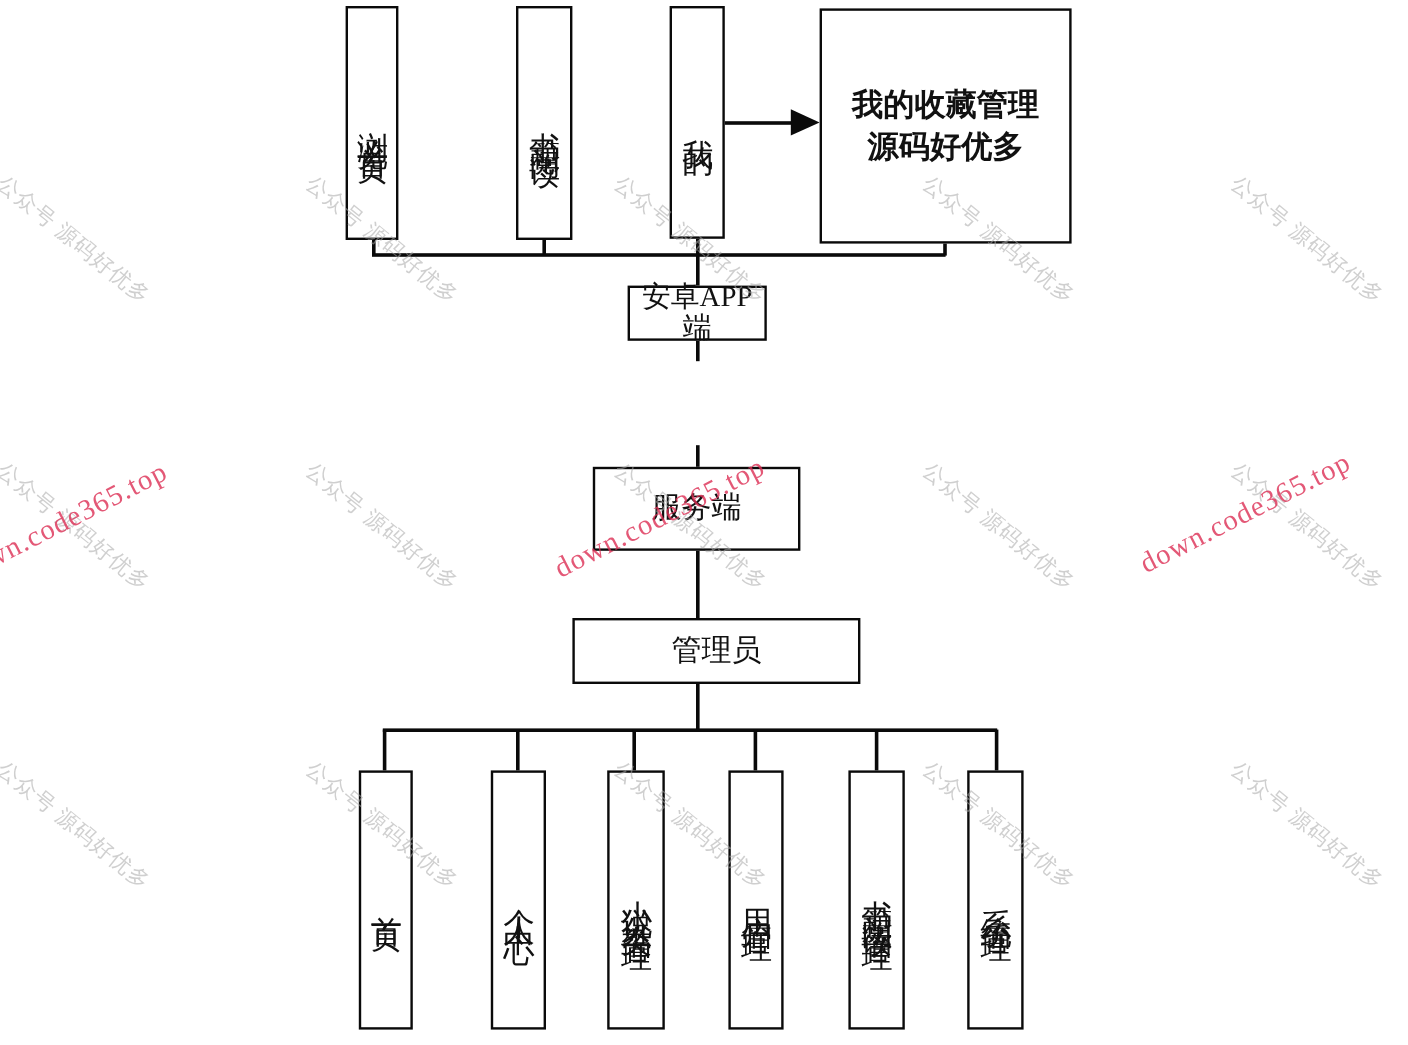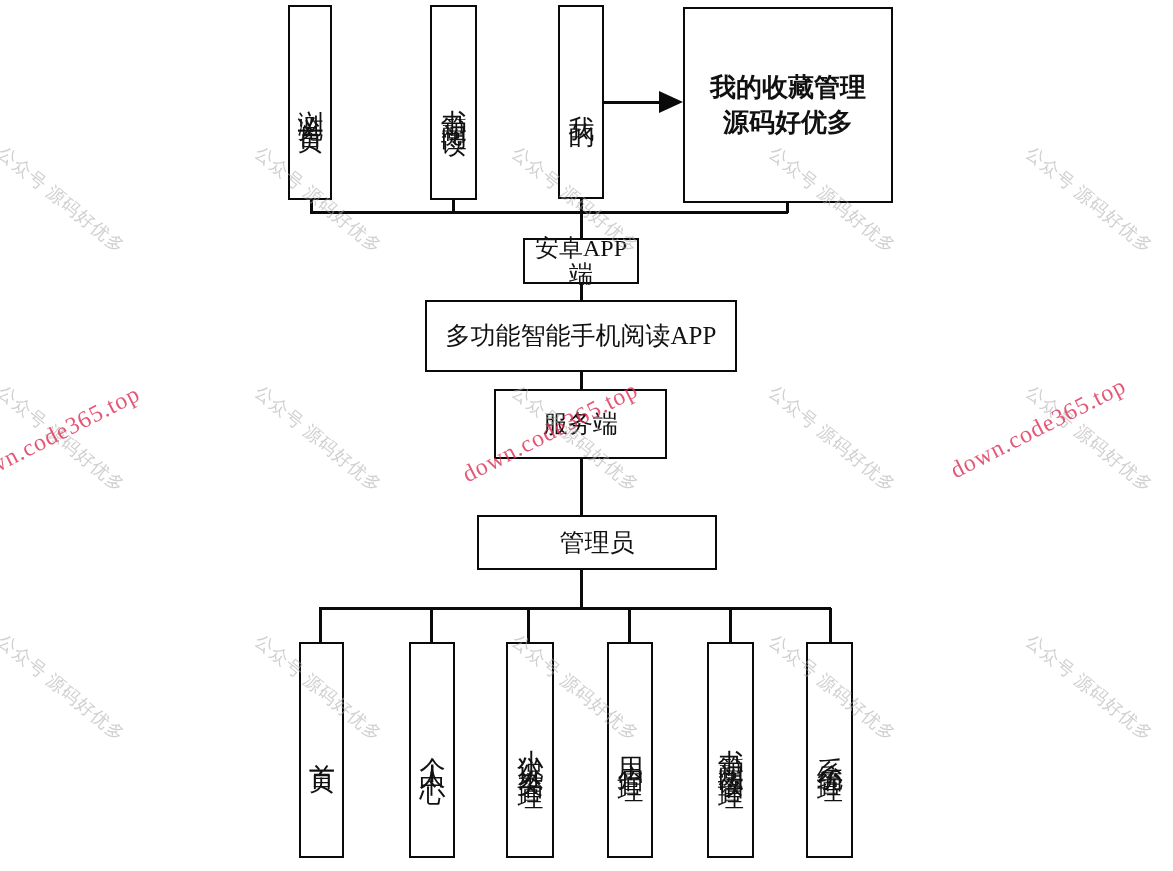--- a/index.html
+++ b/index.html
@@ -89,23 +89,20 @@
   </div>
   <div class="node hbox" style="left:683px; top:7px; width:210px; height:196px;">
     <span class="big-line">我的收藏管理</span>
     <span class="big-line">源码好优多</span>
   </div>
 
   <div class="node hbox" style="left:523px; top:238px; width:116px; height:46px;">
     <span class="small-line">安卓APP</span>
     <span class="small-line">端</span>
   </div>
-  <div class="node" style="left:425px; top:300px; width:312px; height:72px;">
-    <span class="mid-line">多功能智能手机阅读APP</span>
-  </div>
   <div class="node" style="left:494px; top:389px; width:173px; height:70px;">
     <span class="mid-line">服务端</span>
   </div>
   <div class="node" style="left:477px; top:515px; width:240px; height:55px;">
     <span class="mid-line">管理员</span>
   </div>
 
   <div class="node" style="left:299px; top:642px; width:45px; height:216px;">
     <span class="vlabel">首页</span>
   </div>

